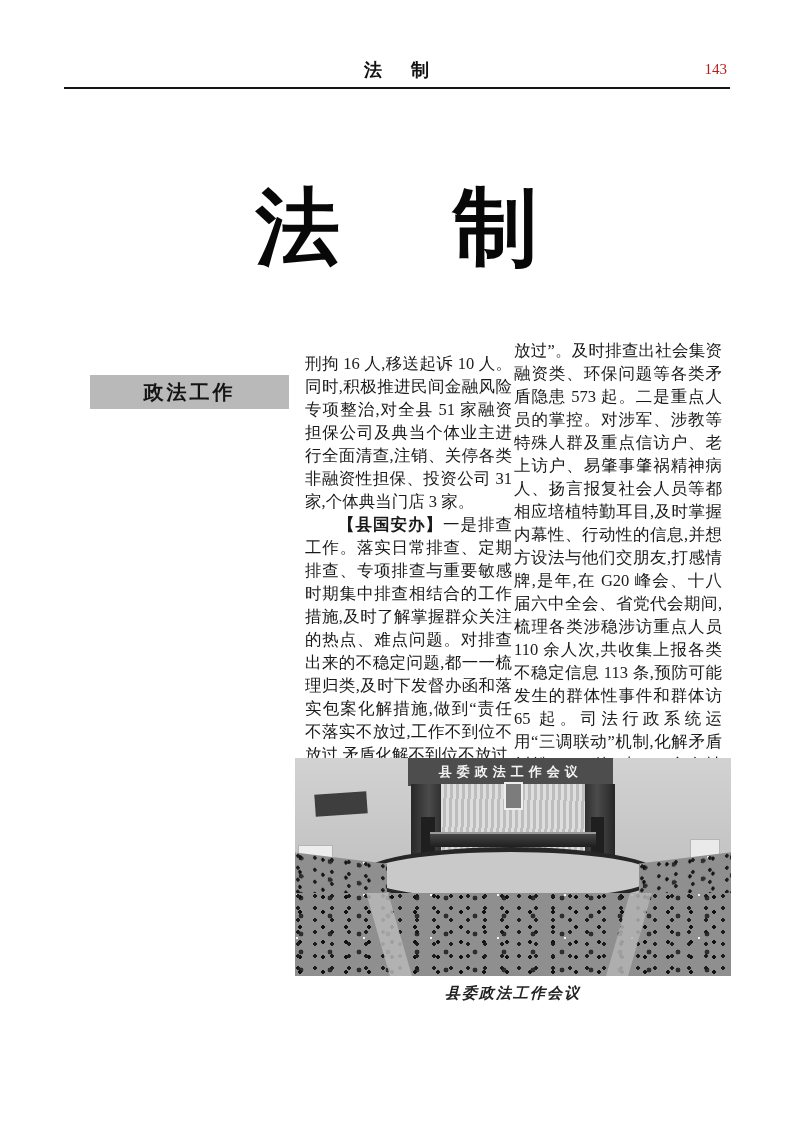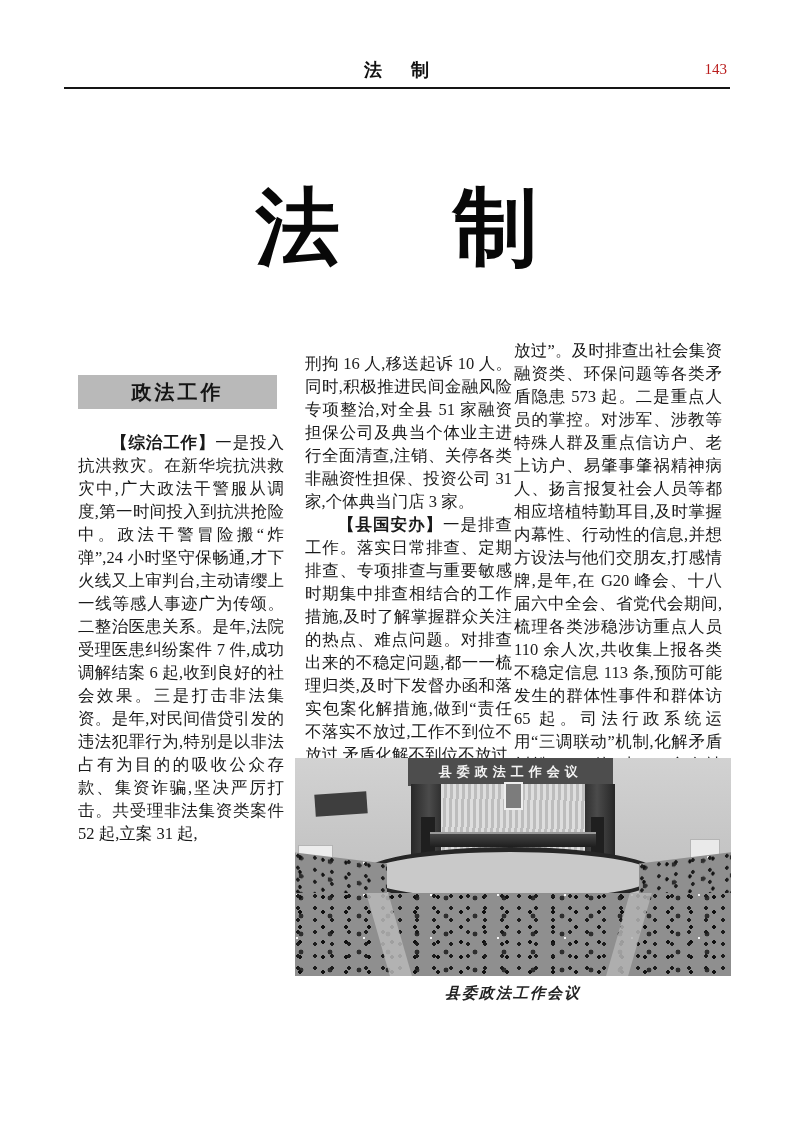--- a/index.html
+++ b/index.html
@@ -25,21 +25,21 @@
     font-size:84px;font-weight:bold;color:#080808;
     letter-spacing:1.35em;padding-left:1.35em;line-height:1.2;
   }
   
   .col{position:absolute;font-size:16.5px;line-height:23px;text-align:justify;}
   .col-1{left:78px;top:375px;width:206px;}
   .col-2{left:296px;top:352px;width:207px;margin-left:9px;}
   .col-3{left:514px;top:339px;width:208px;}
   .section-box{
     width:199px;height:34px;box-sizing:border-box;
-    background:#b9b9b9;margin:0 0 22px 0;
+    background:#b9b9b9;margin:0 0 22px 12px;
     text-align:center;line-height:34px;
     font-family:"Liberation Sans","DejaVu Sans",sans-serif;
     font-weight:bold;font-size:20px;letter-spacing:3px;color:#141414;
   }
   .para{margin:0;padding:0;}
   .para.indent{text-indent:2em;}
   .plabel{
     font-family:"Liberation Sans","DejaVu Sans",sans-serif;
     font-weight:bold;font-style:normal;
   }
@@ -99,21 +99,20 @@
   <div class="running-head">
     <div class="running-title">法制</div>
     <div class="page-number">143</div>
   </div>
   <div class="head-rule"></div>
 
   <div class="main-title">法制</div>
 
   <div class="col col-1">
     <div class="section-box">政法工作</div>
-    <p class="para indent"><b class="plabel">【综治工作】</b><span>一是投入抗洪救灾。在新华垸抗洪救灾中,广大政法干警服从调度,第一时间投入到抗洪抢险中。政法干警冒险搬“炸弹”,24 小时坚守保畅通,才下火线又上审判台,主动请缨上一线等感人事迹广为传颂。二整治医患关系。是年,法院受理医患纠纷案件 7 件,成功调解结案 6 起,收到良好的社会效果。三是打击非法集资。是年,对民间借贷引发的违法犯罪行为,特别是以非法占有为目的的吸收公众存款、集资诈骗,坚决严厉打击。共受理非法集资类案件 52 起,立案 31 起,</span></p>
   </div>
 
   <div class="col col-2">
     <p class="para"><span>刑拘 16 人,移送起诉 10 人。同时,积极推进民间金融风险专项整治,对全县 51 家融资担保公司及典当个体业主进行全面清查,注销、关停各类非融资性担保、投资公司 31 家,个体典当门店 3 家。</span></p>
     <p class="para indent"><b class="plabel">【县国安办】</b><span>一是排查工作。落实日常排查、定期排查、专项排查与重要敏感时期集中排查相结合的工作措施,及时了解掌握群众关注的热点、难点问题。对排查出来的不稳定问题,都一一梳理归类,及时下发督办函和落实包案化解措施,做到“责任不落实不放过,工作不到位不放过,矛盾化解不到位不放过,隐患不排除不</span></p>
   </div>
 
   <div class="col col-3">
     <p class="para"><span>放过”。及时排查出社会集资融资类、环保问题等各类矛盾隐患 573 起。二是重点人员的掌控。对涉军、涉教等特殊人群及重点信访户、老上访户、易肇事肇祸精神病人、扬言报复社会人员等都相应培植特勤耳目,及时掌握内幕性、行动性的信息,并想方设法与他们交朋友,打感情牌,是年,在 G20 峰会、十八届六中全会、省党代会期间,梳理各类涉稳涉访重点人员 110 余人次,共收集上报各类不稳定信息 113 条,预防可能发生的群体性事件和群体访 65 起。司法行政系统运用“三调联动”机制,化解矛盾纠纷 5100 件,对 300 多名社会服刑人员实行定</span></p>
   </div>

